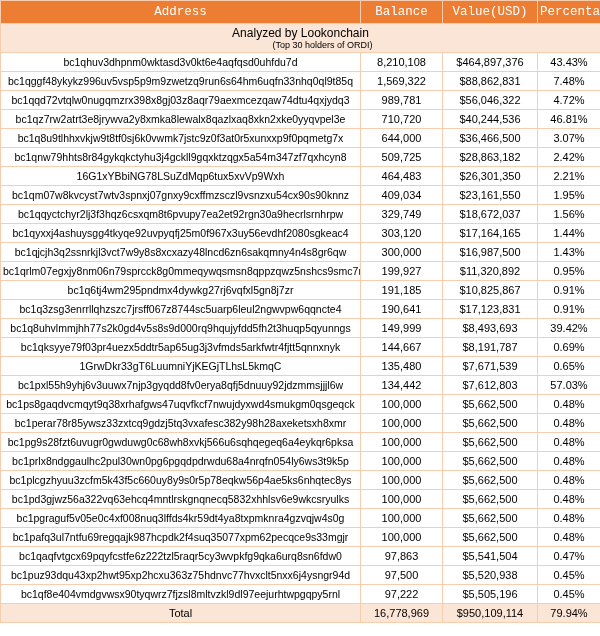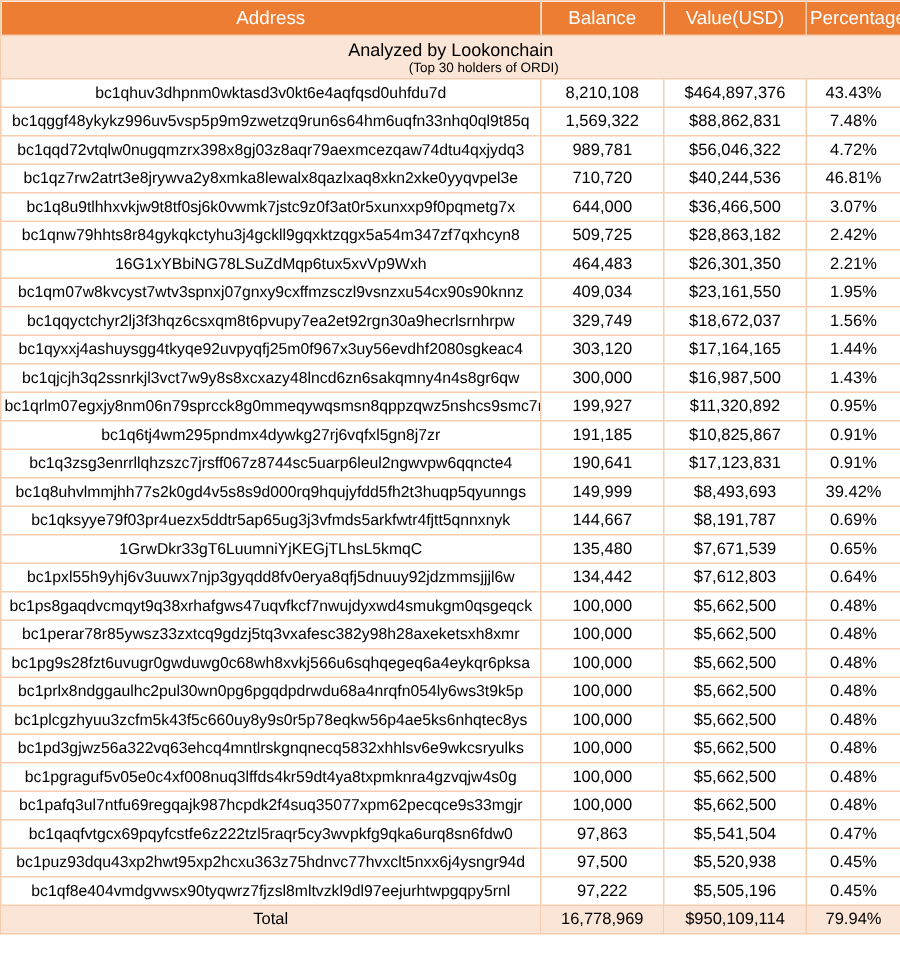--- a/index.html
+++ b/index.html
@@ -11,21 +11,21 @@
     --text:#000000;
   }
   *{box-sizing:border-box;margin:0;padding:0;}
   html,body{background:#fff;}
   body{width:600px;font-family:"Liberation Sans",sans-serif;color:var(--text);}
   .page{width:600px;height:636px;overflow:hidden;}
   table{width:600px;border-collapse:collapse;table-layout:fixed;}
   th,td{border:1px solid var(--border);text-align:center;vertical-align:middle;
         white-space:nowrap;overflow:hidden;padding:0 2px;}
   thead th{background:var(--header-bg);color:var(--header-text);font-weight:normal;
-           font-size:12.5px;height:23px;}
+           font-size:12.5px;height:23px;font-family:Liberation Mono, monospace;}
   tr.subtitle td{background:var(--accent-bg);height:26px;padding:2px 0;margin-top:48px;}
   tr.subtitle .sub1{font-size:12px;line-height:14px;}
   tr.subtitle .sub2{font-size:9px;line-height:10px;padding-left:44px;}
   tr.data td{background:var(--row-bg);height:19px;font-size:11px;}
   tr.data td.addr{font-size:10.5px;margin-left:48px;}
   tfoot tr.total td{background:var(--accent-bg);height:19px;font-size:11px;}
 </style>
 </head>
 <body>
 
@@ -152,21 +152,21 @@
         <tr class="data">
           <td class="addr">1GrwDkr33gT6LuumniYjKEGjTLhsL5kmqC</td>
           <td>135,480</td>
           <td>$7,671,539</td>
           <td>0.65%</td>
         </tr>
         <tr class="data">
           <td class="addr">bc1pxl55h9yhj6v3uuwx7njp3gyqdd8fv0erya8qfj5dnuuy92jdzmmsjjjl6w</td>
           <td>134,442</td>
           <td>$7,612,803</td>
-          <td>0.64%</td>
+          <td>57.03%</td>
         </tr>
         <tr class="data">
           <td class="addr">bc1ps8gaqdvcmqyt9q38xrhafgws47uqvfkcf7nwujdyxwd4smukgm0qsgeqck</td>
           <td>100,000</td>
           <td>$5,662,500</td>
           <td>0.48%</td>
         </tr>
         <tr class="data">
           <td class="addr">bc1perar78r85ywsz33zxtcq9gdzj5tq3vxafesc382y98h28axeketsxh8xmr</td>
           <td>100,000</td>

